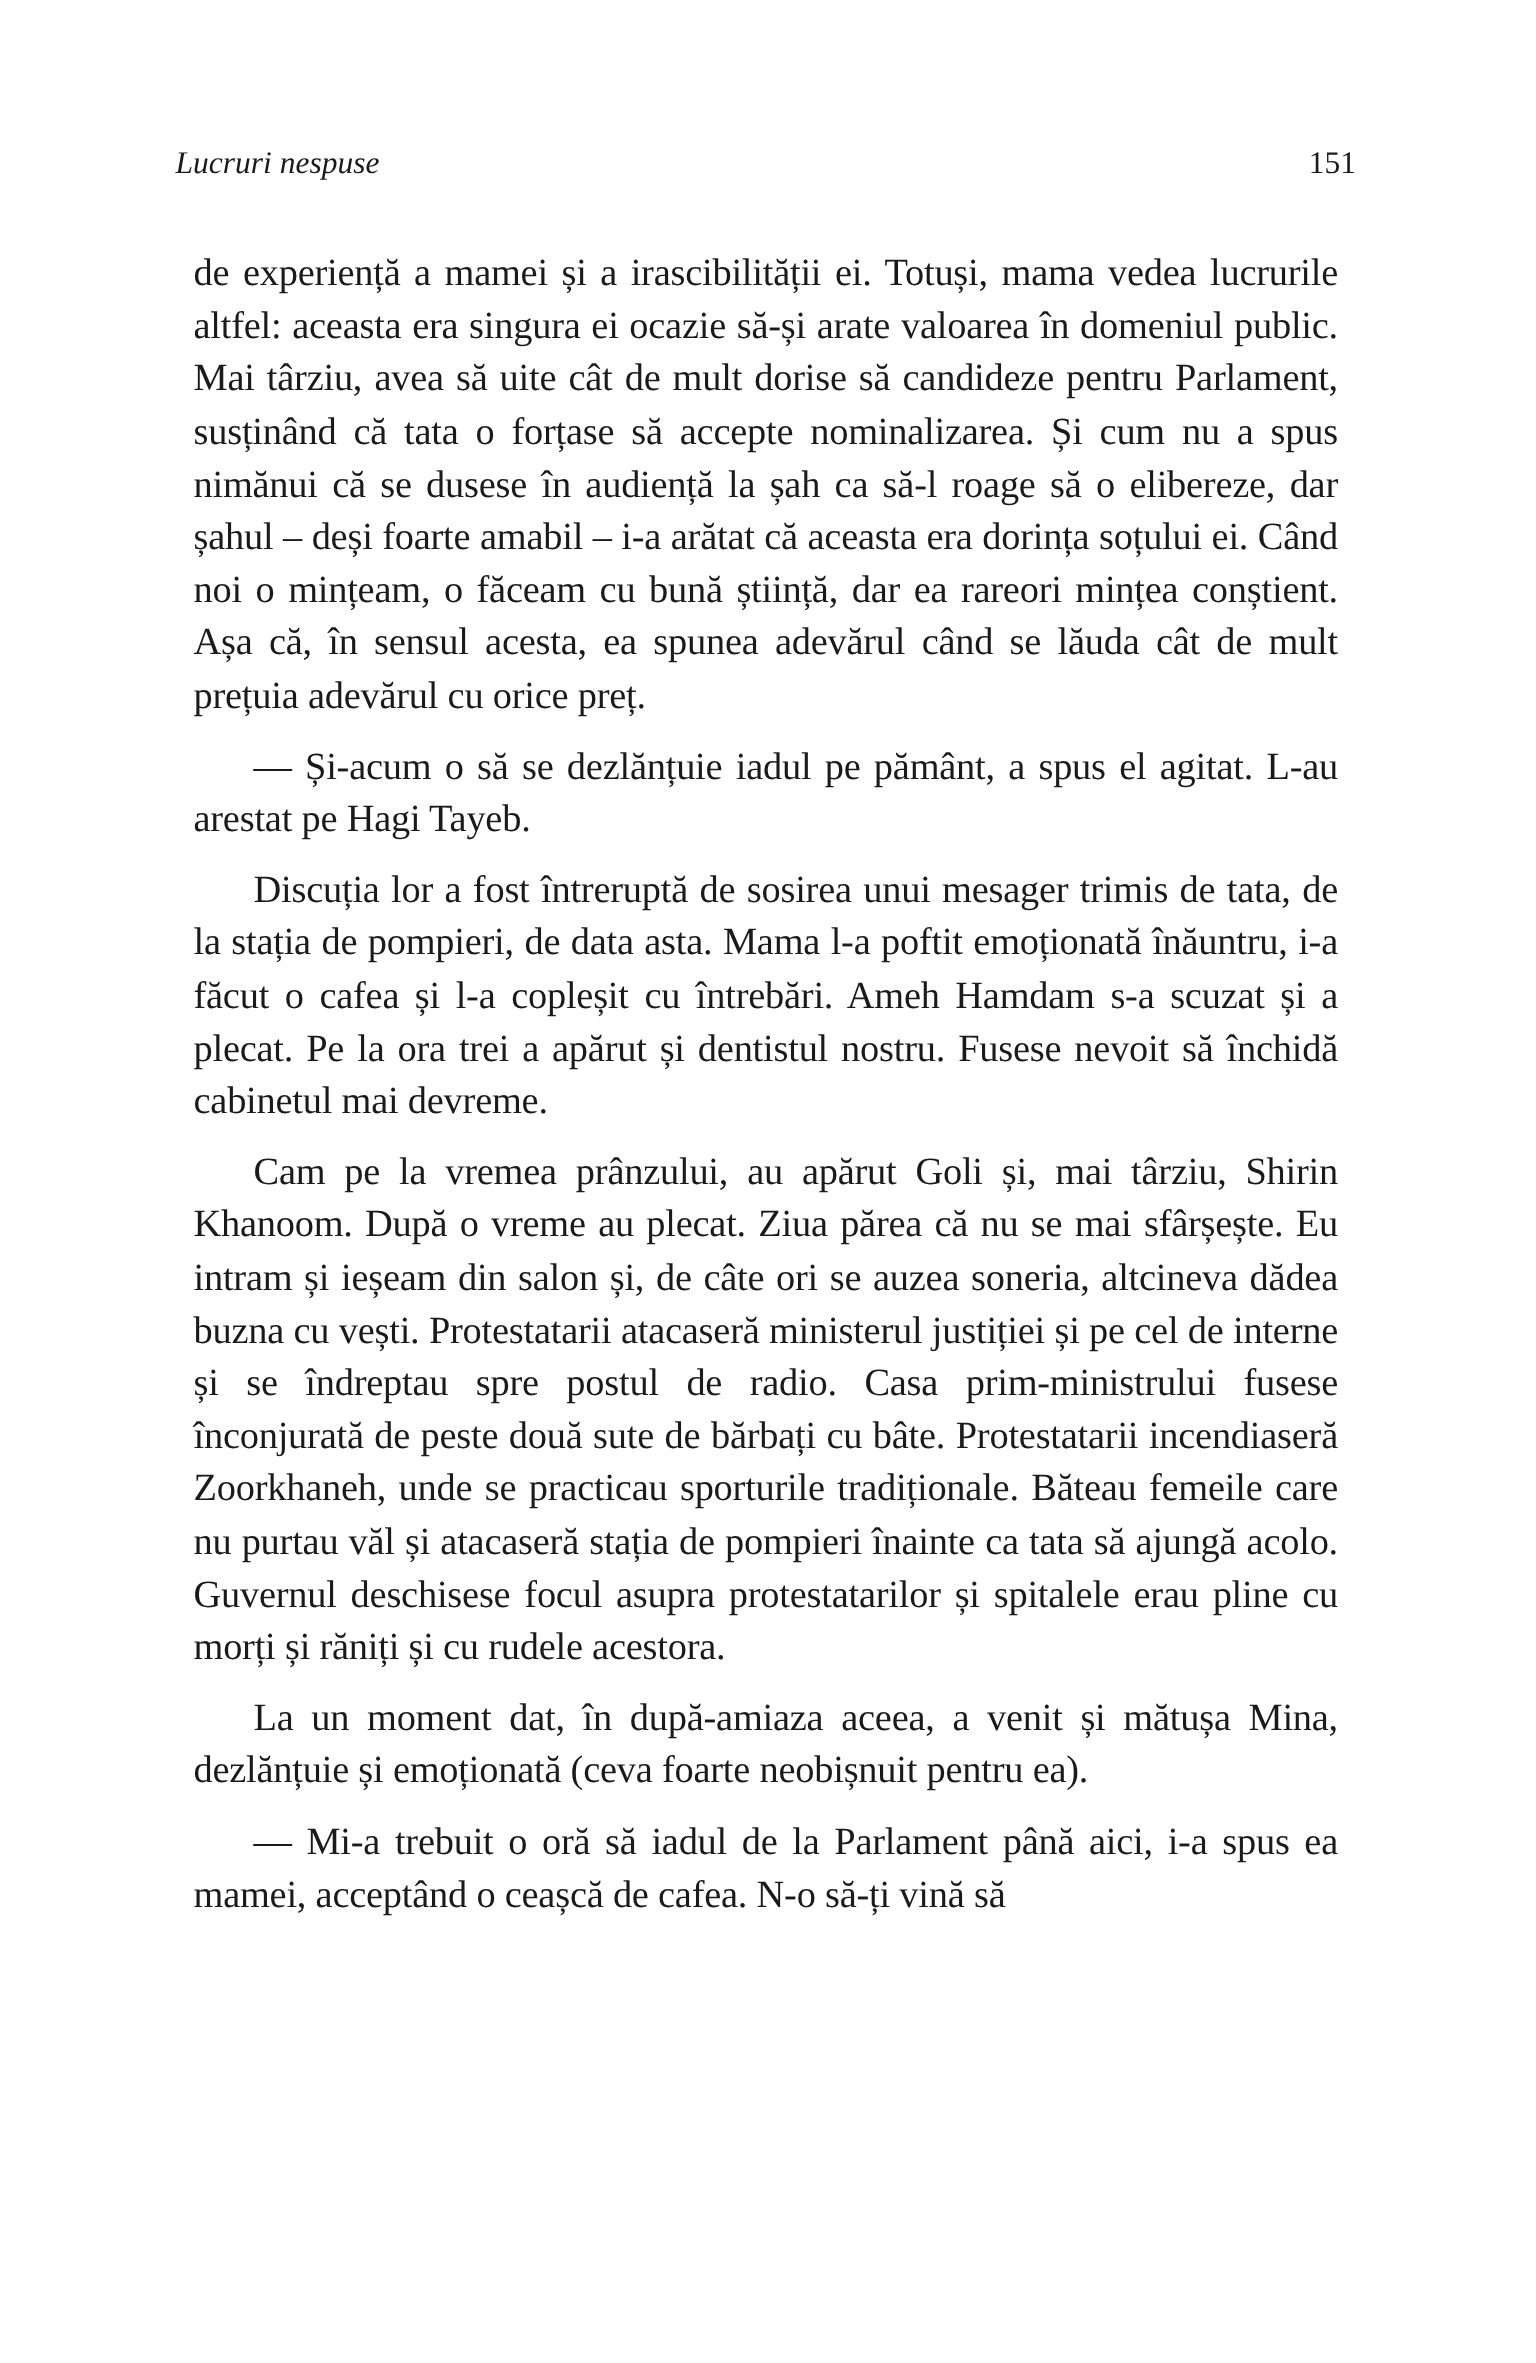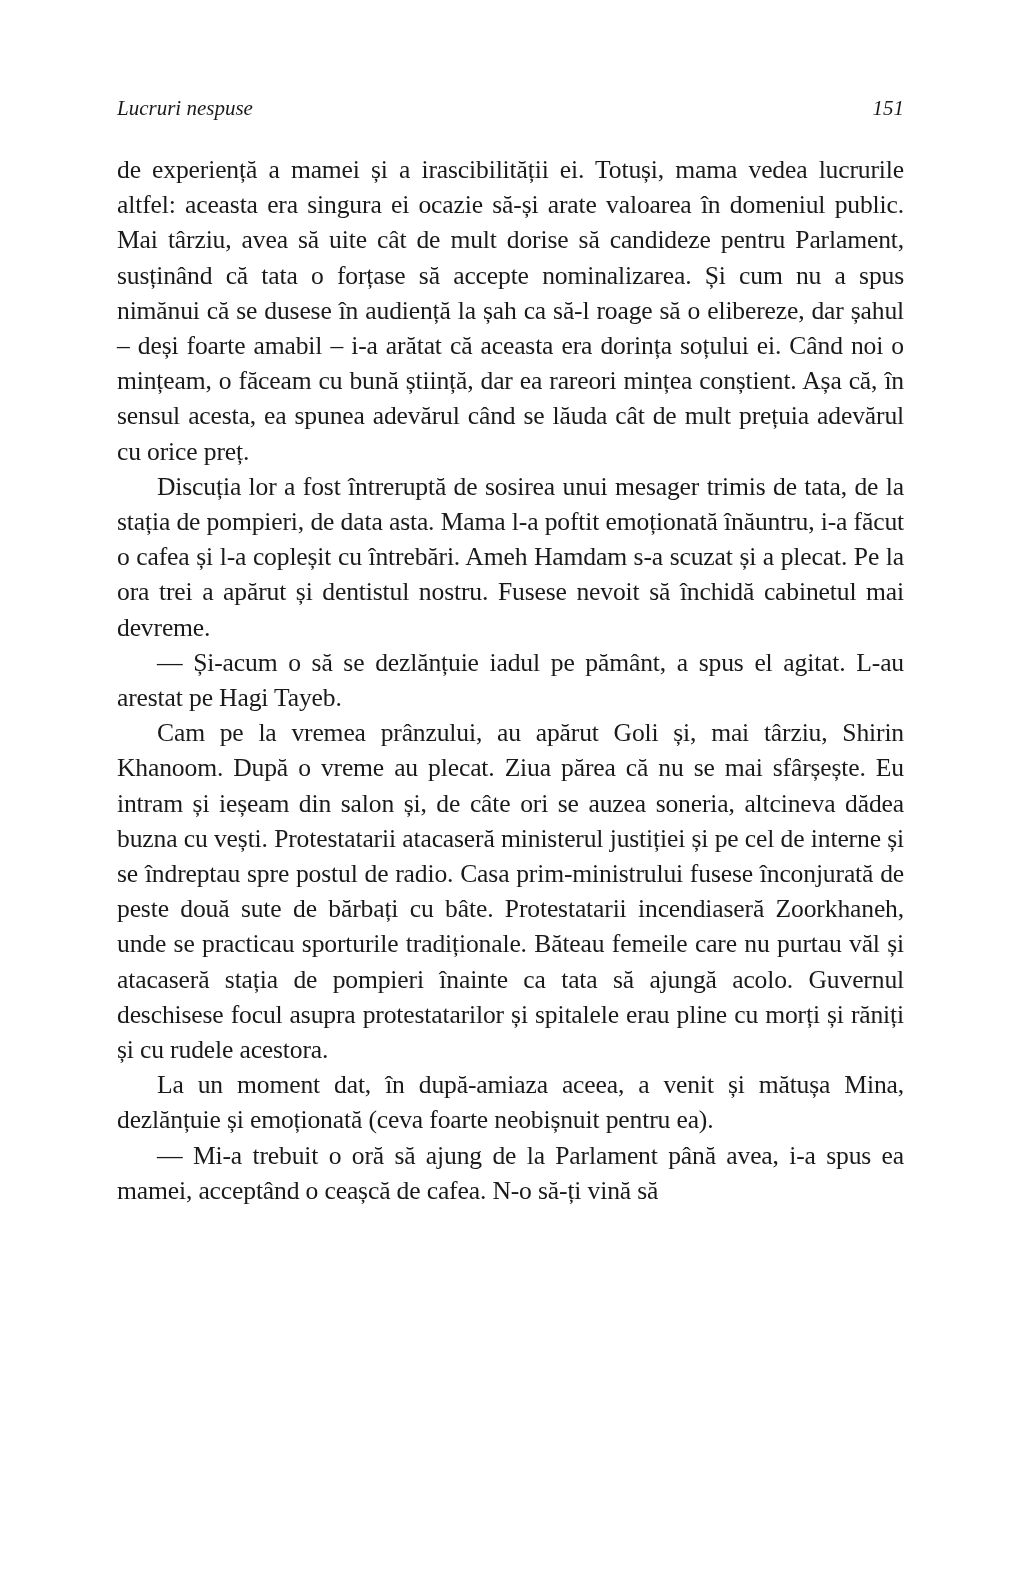--- a/index.html
+++ b/index.html
@@ -2,36 +2,36 @@
 <html><head>
 <meta charset="utf-8">
 <style>
   html, body { margin: 0; padding: 0; background: #ffffff; }
   body { width: 1024px; height: 1575px; position: relative; overflow: hidden; }
   .page { position: absolute; left: 117px; top: 0; width: 787px; color: #1a1a1a;
           font-family: "Liberation Serif", "DejaVu Serif", serif; }
   .header { position: absolute; top: 96px; left: 0; width: 787px; height: 30px;
             font-size: 21px; text-align: right; }
   .running-title { position: absolute; left: 0; top: 0; font-style: italic; }
-  .page-number { position: absolute; right: 0; top: 0; font-style: italic; }
+  .page-number { position: absolute; right: 0; top: 0; }
   .body { position: absolute; top: 152px; left: 0; width: 787px;
           font-size: 25.6px; line-height: 35.2px; text-align: justify;
           hyphens: manual; letter-spacing: -0.15px; }
-  .body p { margin: 0; text-indent: 40px; }
+  .body p { margin: 12px; text-indent: 40px; }
   .body p.first { text-indent: 0; }
 </style>
 </head>
 <body>
 
 <div class="page">
   <div class="header">
     <span class="running-title">Lucruri nespuse</span>
     <span class="page-number">151</span>
   </div>
   <div class="body">
     <p class="first">de experiență a mamei și a irascibilității ei. Totuși, mama vedea lucrurile altfel: aceasta era singura ei ocazie să-și arate valoarea în domeniul public. Mai târziu, avea să uite cât de mult dorise să candideze pentru Parlament, susținând că tata o forțase să accepte nominalizarea. Și cum nu a spus nimănui că se dusese în audiență la șah ca să-l roage să o elibereze, dar șahul – deși foarte amabil – i-a arătat că aceasta era dorința soțului ei. Când noi o mințeam, o făceam cu bună știință, dar ea rareori mințea conștient. Așa că, în sensul acesta, ea spunea adevărul când se lăuda cât de mult prețuia adevărul cu orice preț.</p>
+    <p>— Și-acum o să se dezlănțuie iadul pe pământ, a spus el agitat. L-au arestat pe Hagi Tayeb.</p>
     <p>Discuția lor a fost întreruptă de sosirea unui mesager trimis de tata, de la stația de pompieri, de data asta. Mama l-a poftit emoționată înăuntru, i-a făcut o cafea și l-a copleșit cu întrebări. Ameh Hamdam s-a scuzat și a plecat. Pe la ora trei a apărut și dentistul nostru. Fusese nevoit să închidă cabinetul mai devreme.</p>
-    <p>— Și-acum o să se dezlănțuie iadul pe pământ, a spus el agitat. L-au arestat pe Hagi Tayeb.</p>
     <p>Cam pe la vremea prânzului, au apărut Goli și, mai târziu, Shirin Khanoom. După o vreme au plecat. Ziua părea că nu se mai sfârșește. Eu intram și ieșeam din salon și, de câte ori se auzea soneria, altcineva dădea buzna cu vești. Protestatarii ata­caseră ministerul justiției și pe cel de interne și se îndreptau spre postul de radio. Casa prim-ministrului fusese înconjurată de peste două sute de bărbați cu bâte. Protestatarii incendiaseră Zoorkhaneh, unde se practicau sporturile tradiționale. Băteau femeile care nu purtau văl și atacaseră stația de pompieri înainte ca tata să ajungă acolo. Guvernul deschisese focul asupra pro­testatarilor și spitalele erau pline cu morți și răniți și cu rudele acestora.</p>
     <p>La un moment dat, în după-amiaza aceea, a venit și mătușa Mina, dezlănțuie și emoționată (ceva foarte neobișnuit pentru ea).</p>
-    <p>— Mi-a trebuit o oră să ajung de la Parlament până avea, i-a spus ea mamei, acceptând o ceașcă de cafea. N-o să-ți vină să</p>
+    <p>— Mi-a trebuit o oră să iadul de la Parlament până aici, i-a spus ea mamei, acceptând o ceașcă de cafea. N-o să-ți vină să</p>
   </div>
 </div>
 
 </body></html>

